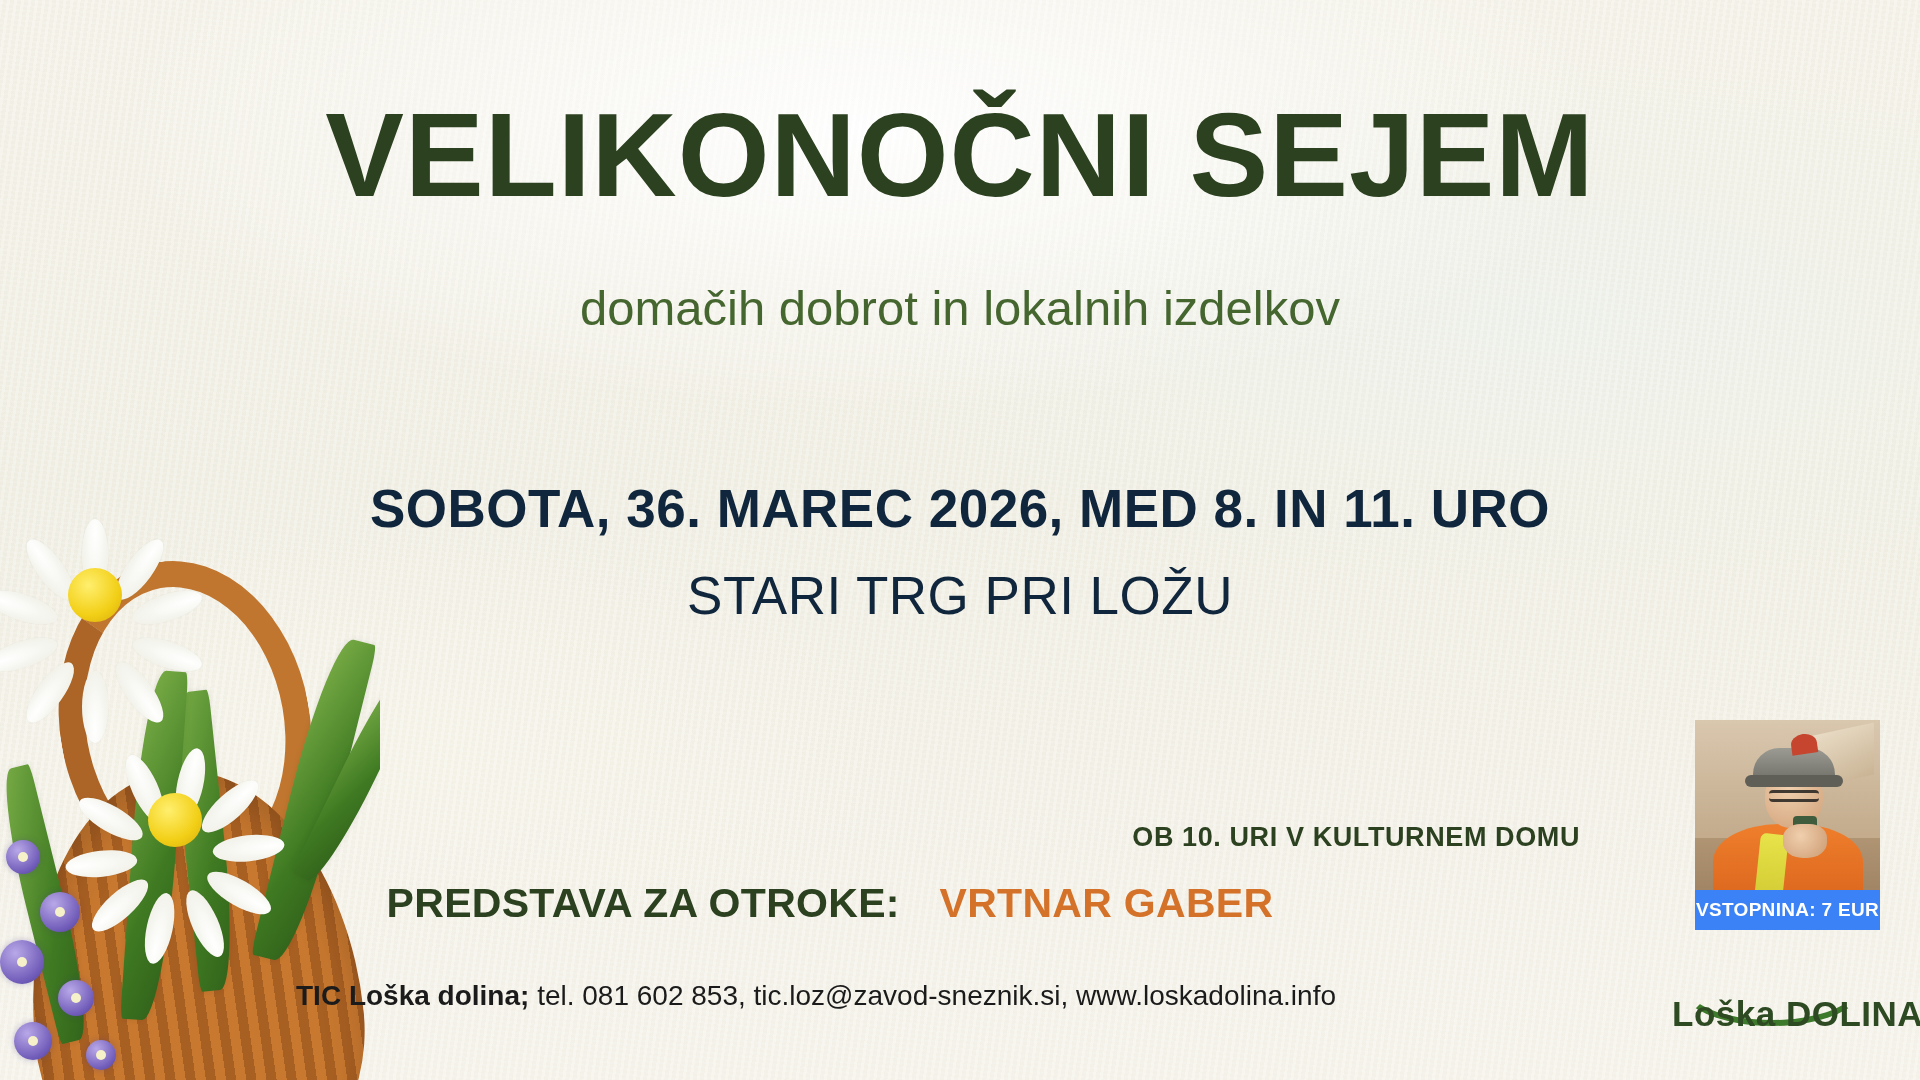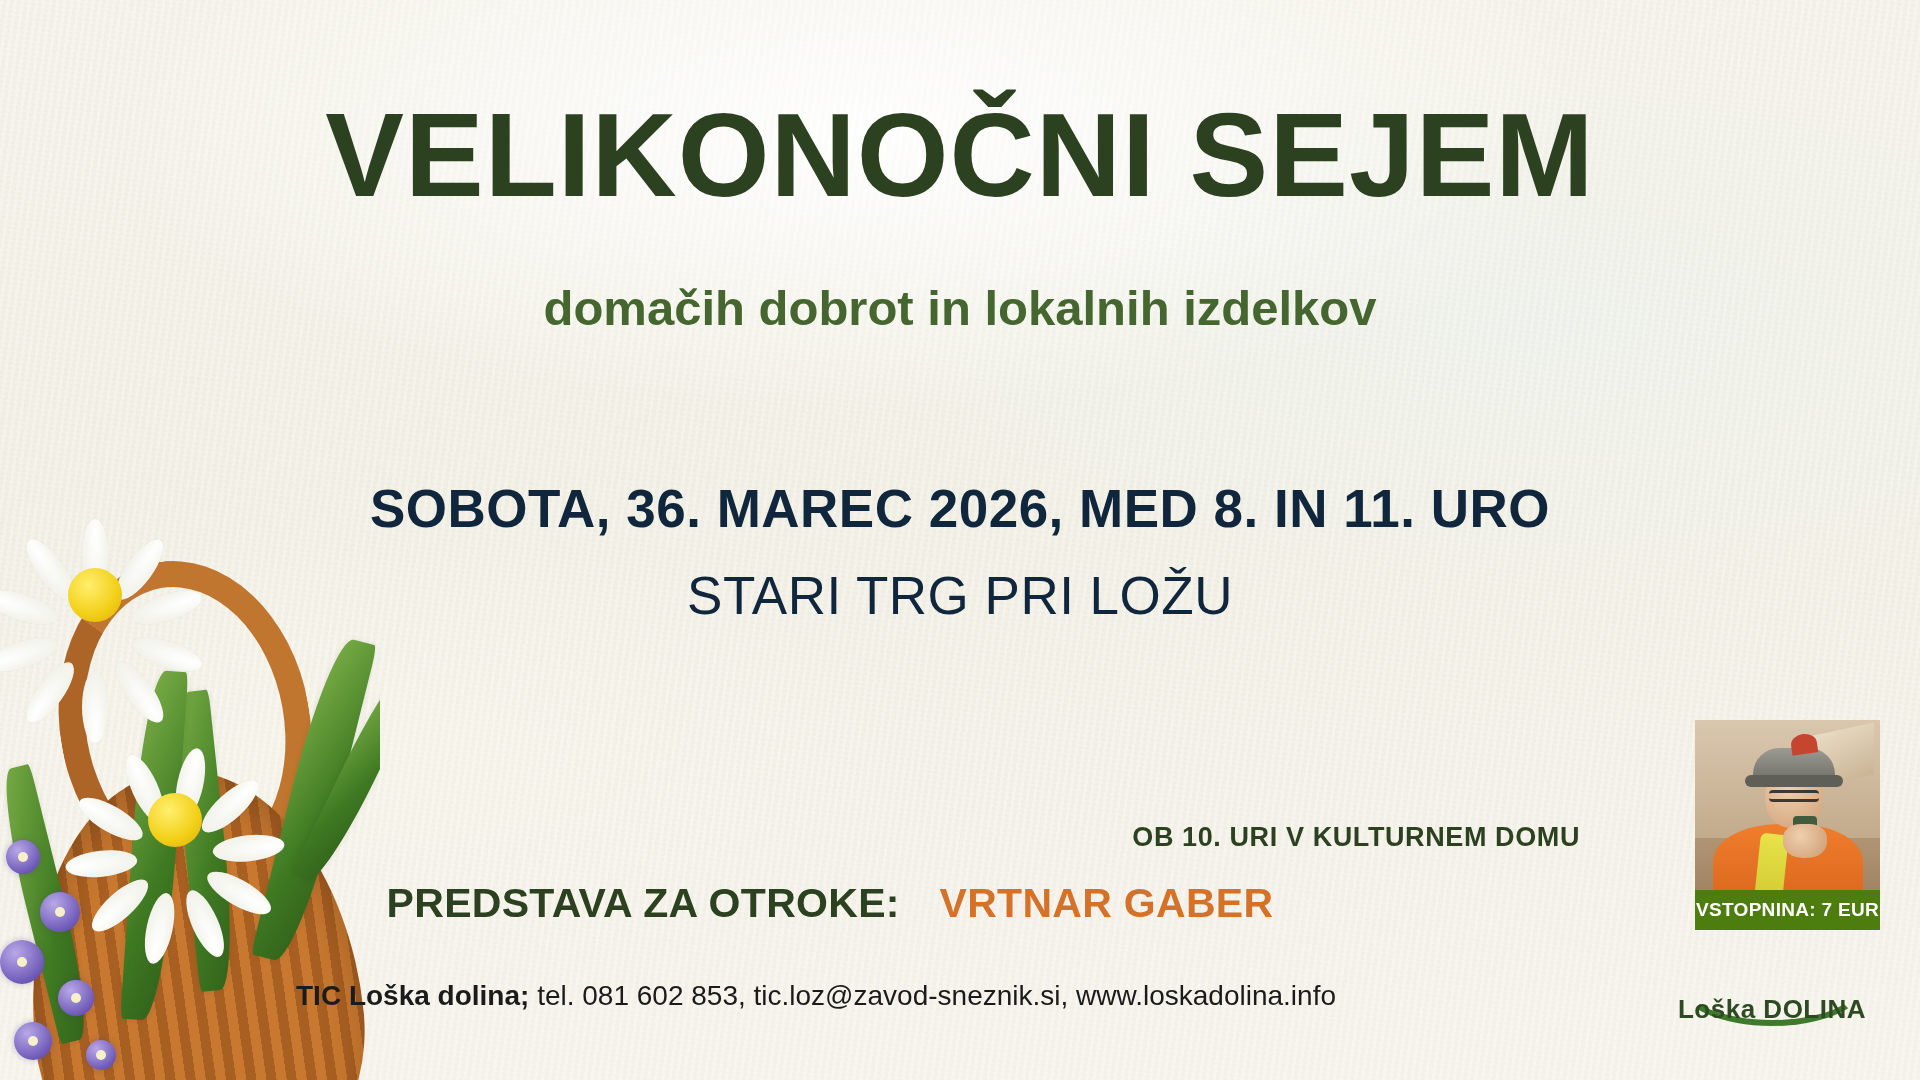--- a/index.html
+++ b/index.html
@@ -108,21 +108,21 @@
     line-height:1;
     font-weight:800;
     letter-spacing:1px;
     color:#2c4120;
   }
   .subtitle {
     position:absolute;
     top:280px; left:0; right:0;
     text-align:center;
     font-size:49px;
-    font-weight:700;
+    font-weight:400;
     color:#45662f;
   }
   .when {
     position:absolute;
     top:478px; left:0; right:0;
     text-align:center;
     font-size:53px;
     font-weight:700;
     color:#10263c;
     letter-spacing:.5px;
@@ -257,21 +257,21 @@
     position:absolute; left:96px; top:14px;
     width:26px;height:20px;
     background:#c5452f;
     border-radius:50% 50% 0 0;
     transform:rotate(-8deg);
   }
   .price-bar {
     position:absolute;
     right:40px; top:890px;
     width:185px; height:40px;
-    background:#4d7c0f;
+    background:#3b82f6;
     color:#ffffff;
     font-size:19px;
     font-weight:700;
     letter-spacing:.3px;
     display:flex;
     align-items:center;
     justify-content:center;
   }
 
   
@@ -287,21 +287,21 @@
     width:188px; height:86px;
     border:6px solid #3e7a2c;
     border-radius:50%;
     border-top-color:transparent;
     border-left-color:transparent;
     border-right-color:transparent;
   }
   .logo .word {
     position:absolute;
     left:0; right:0; top:52px;
-    font-size:26px;
+    font-size:35px;
     font-weight:800;
     letter-spacing:.5px;
     color:#2d4a22;
     white-space:nowrap;
   }
   .logo .word .dolina { color:#2d4a22; }
 </style>
 </head>
 <body>
 

